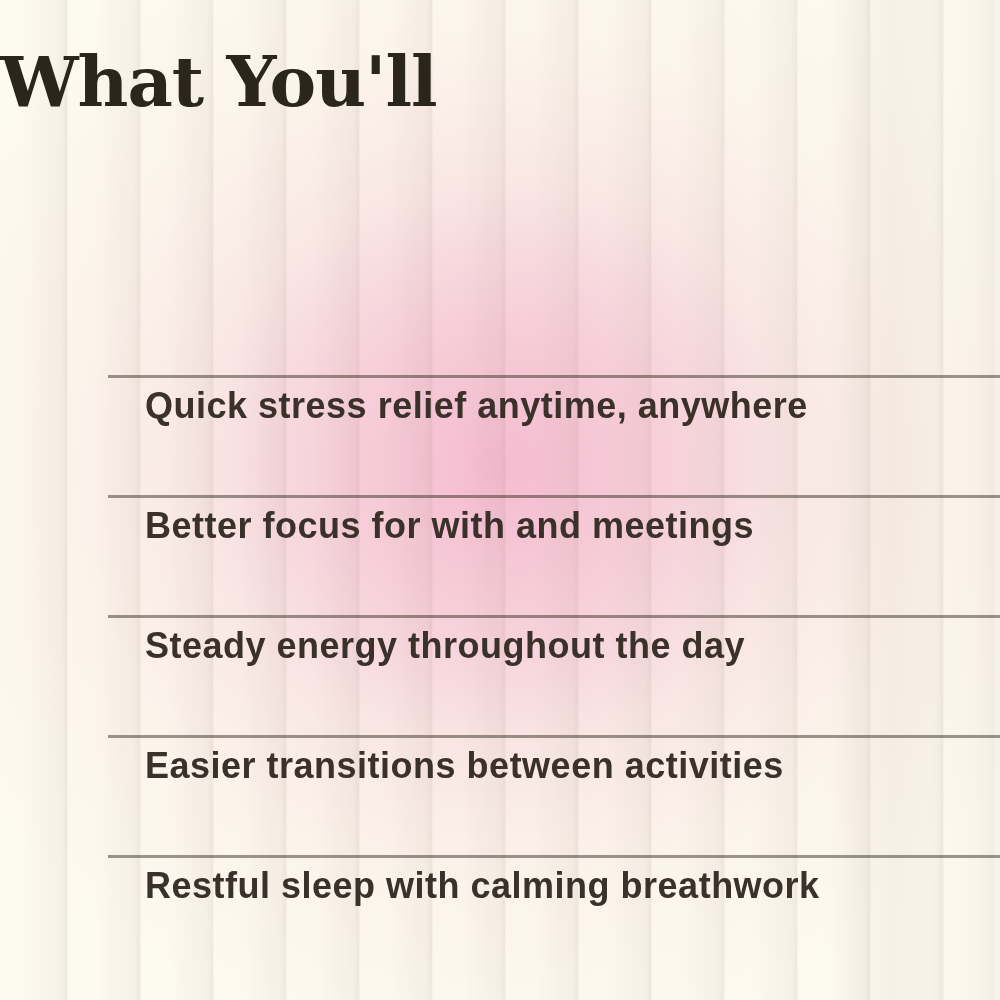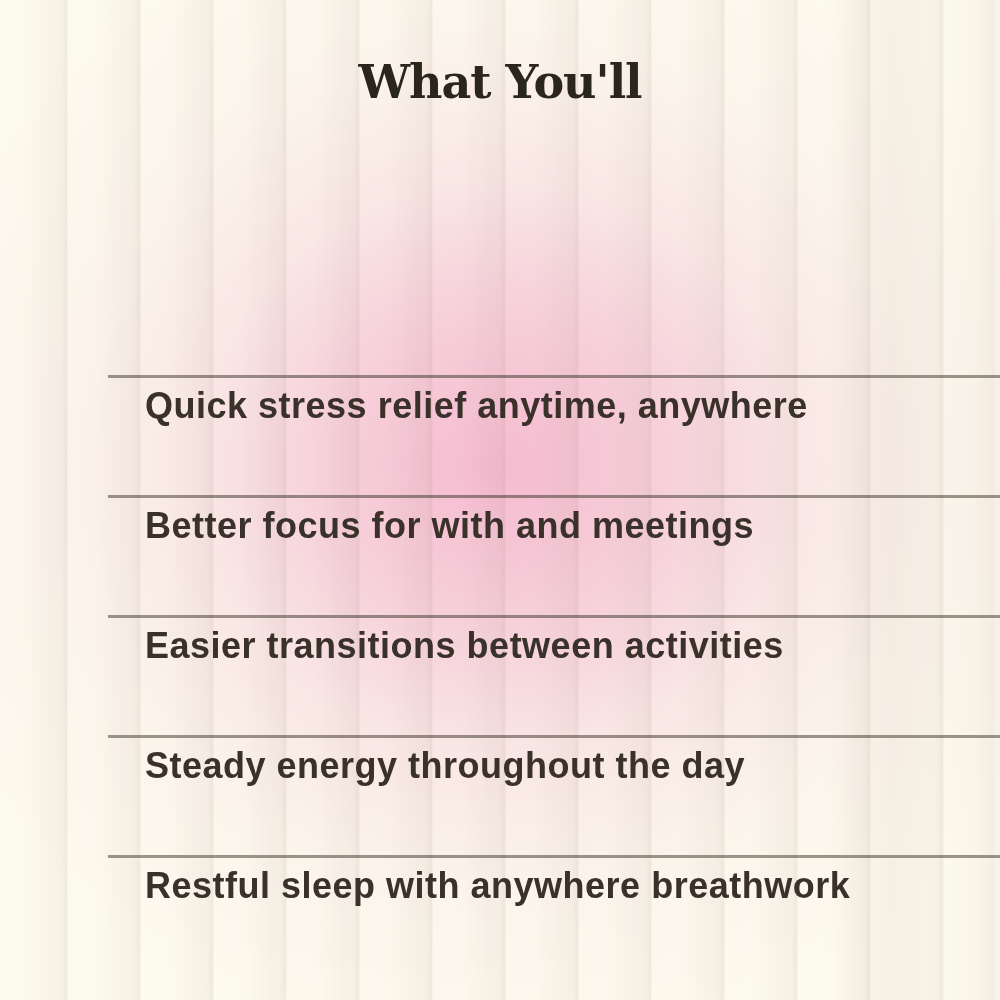--- a/index.html
+++ b/index.html
@@ -41,24 +41,24 @@
         rgba(125,100,85,0)     73px);
     background-position: 0 0, -5px 0;
   }
 
   .title {
     position: absolute;
     top: 42px;
     left: 0;
     width: 100%;
     margin: 0;
-    text-align: center;
+    text-align: left;
     font-family: "DejaVu Serif", "Liberation Serif", serif;
     font-weight: 700;
-    font-size: 46px;
+    font-size: 70px;
     line-height: 80px;
     letter-spacing: -1px;
     color: #2B261C;
   }
 
   .list {
     position: absolute;
     top: 375px;
     left: 108px;
     right: 0;
@@ -94,24 +94,24 @@
     <div class="item">
       <div class="rule"></div>
       <div class="label">Quick stress relief anytime, anywhere</div>
     </div>
     <div class="item">
       <div class="rule"></div>
       <div class="label">Better focus for with and meetings</div>
     </div>
     <div class="item">
       <div class="rule"></div>
+      <div class="label">Steady energy throughout the day</div>
+    </div>
+    <div class="item">
+      <div class="rule"></div>
       <div class="label">Easier transitions between activities</div>
     </div>
     <div class="item">
       <div class="rule"></div>
-      <div class="label">Steady energy throughout the day</div>
-    </div>
-    <div class="item">
-      <div class="rule"></div>
-      <div class="label">Restful sleep with anywhere breathwork</div>
+      <div class="label">Restful sleep with calming breathwork</div>
     </div>
   </div>
 </div>
 
 </body></html>

